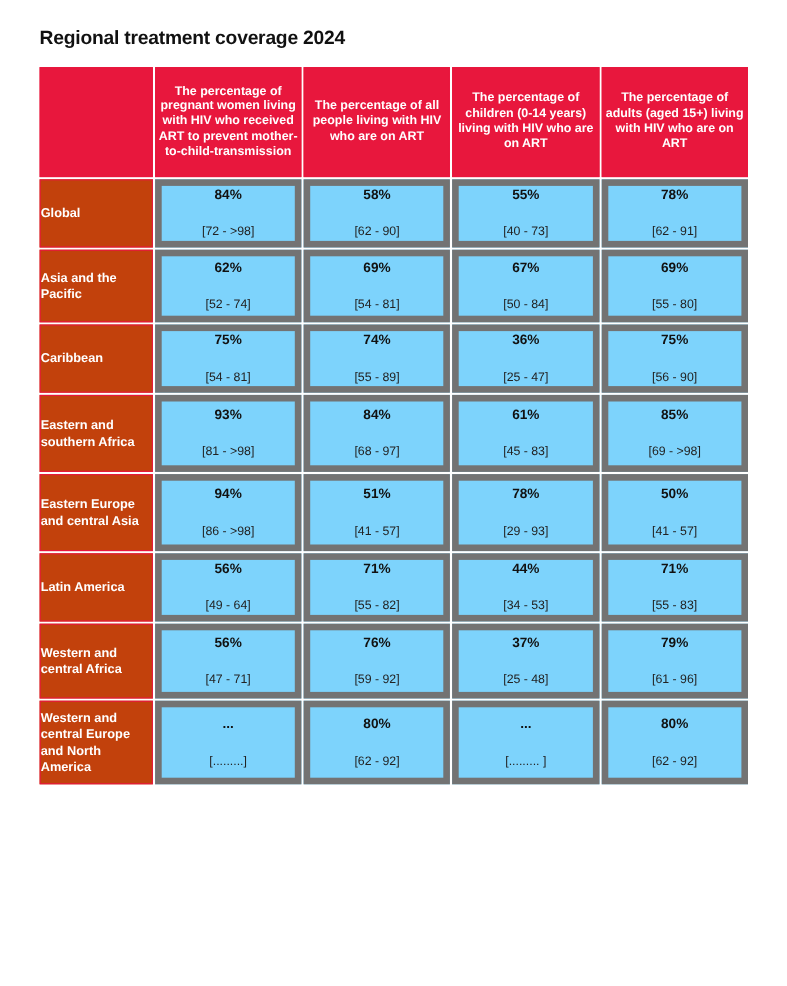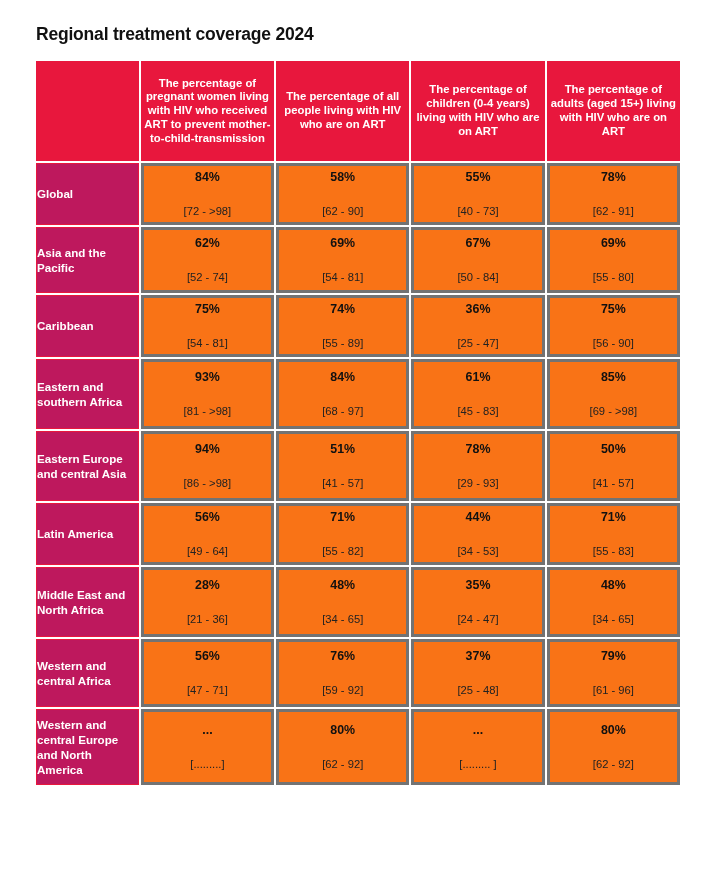--- a/index.html
+++ b/index.html
@@ -52,34 +52,34 @@
     font-size: 11.3px;
     font-weight: bold;
     line-height: 1.22;
     text-align: center;
     padding: 8px 7px;
     border: 1px solid #e8173d;
     box-sizing: border-box;
     height: 100px;
   }
   td.rowhead {
-    background: #be185d;
+    background: #c2410c;
     color: #ffffff;
     font-size: 11.6px;
     font-weight: bold;
     line-height: 1.3;
     text-align: left;
     padding: 9px 0 9px 9px;
     border: 1px solid #e8173d;
     box-sizing: border-box;
     vertical-align: top;
   }
   td.cell {
-    background: #f97316;
-    border: 3px solid #737373;
+    background: #7dd3fc;
+    border: 6px solid #737373;
     box-sizing: border-box;
     text-align: center;
     padding: 10px 4px;
     line-height: 1.35;
   }
   .cell-value {
     display: block;
     font-size: 12.4px;
     font-weight: bold;
     color: #111111;
@@ -114,21 +114,21 @@
       <col class="c-data">
       <col class="c-data">
       <col class="c-data">
       <col class="c-data">
     </colgroup>
     <thead>
       <tr>
         <th class="corner"></th>
         <th class="colhead">The percentage of pregnant women living with HIV who received ART to prevent mother-to-child-transmission</th>
         <th class="colhead">The percentage of all people living with HIV who are on ART</th>
-        <th class="colhead">The percentage of children (0-4 years) living with HIV who are on ART</th>
+        <th class="colhead">The percentage of children (0-14 years) living with HIV who are on ART</th>
         <th class="colhead">The percentage of adults (aged 15+) living with HIV who are on ART</th>
       </tr>
     </thead>
     <tbody>
 
       <tr class="r-global">
         <td class="rowhead">Global</td>
         <td class="cell">
           <span class="cell-value">84%</span>
           <span class="cell-range">[72 - &gt;98]</span>
@@ -240,39 +240,20 @@
         <td class="cell">
           <span class="cell-value">44%</span>
           <span class="cell-range">[34 - 53]</span>
         </td>
         <td class="cell">
           <span class="cell-value">71%</span>
           <span class="cell-range">[55 - 83]</span>
         </td>
       </tr>
 
-      <tr class="r-mena">
-        <td class="rowhead">Middle East and North Africa</td>
-        <td class="cell">
-          <span class="cell-value">28%</span>
-          <span class="cell-range">[21 - 36]</span>
-        </td>
-        <td class="cell">
-          <span class="cell-value">48%</span>
-          <span class="cell-range">[34 - 65]</span>
-        </td>
-        <td class="cell">
-          <span class="cell-value">35%</span>
-          <span class="cell-range">[24 - 47]</span>
-        </td>
-        <td class="cell">
-          <span class="cell-value">48%</span>
-          <span class="cell-range">[34 - 65]</span>
-        </td>
-      </tr>
 
       <tr class="r-wca">
         <td class="rowhead">Western and central Africa</td>
         <td class="cell">
           <span class="cell-value">56%</span>
           <span class="cell-range">[47 - 71]</span>
         </td>
         <td class="cell">
           <span class="cell-value">76%</span>
           <span class="cell-range">[59 - 92]</span>

